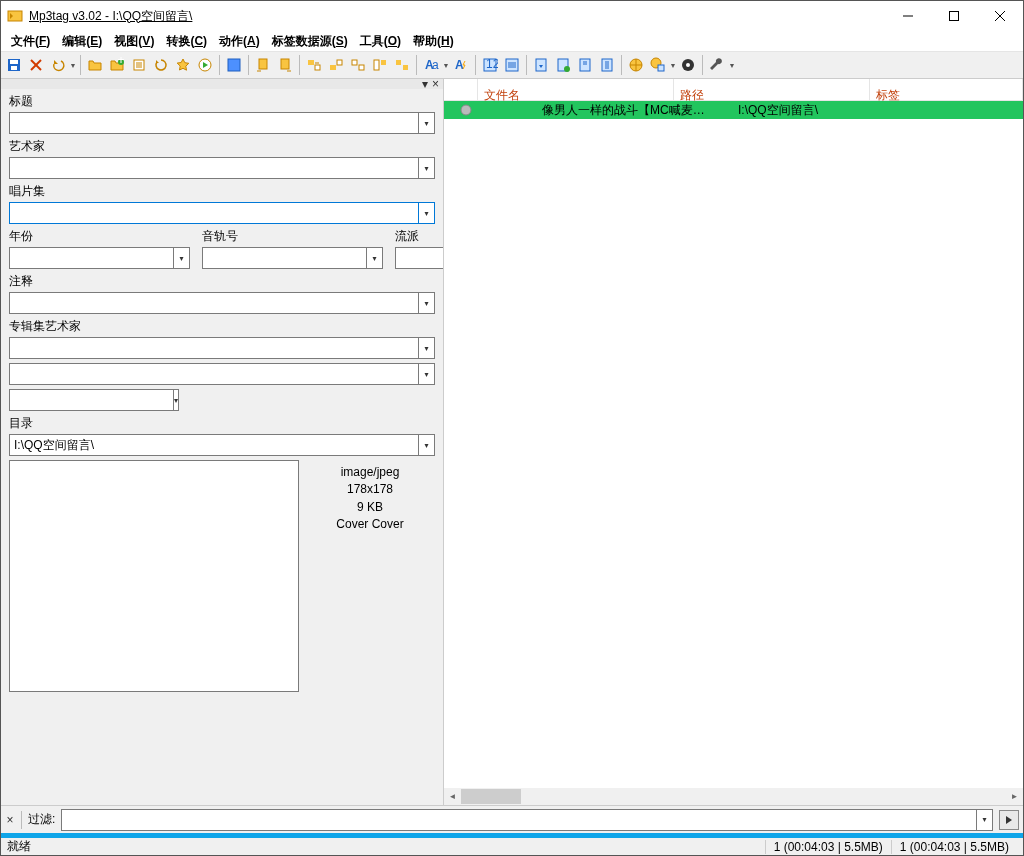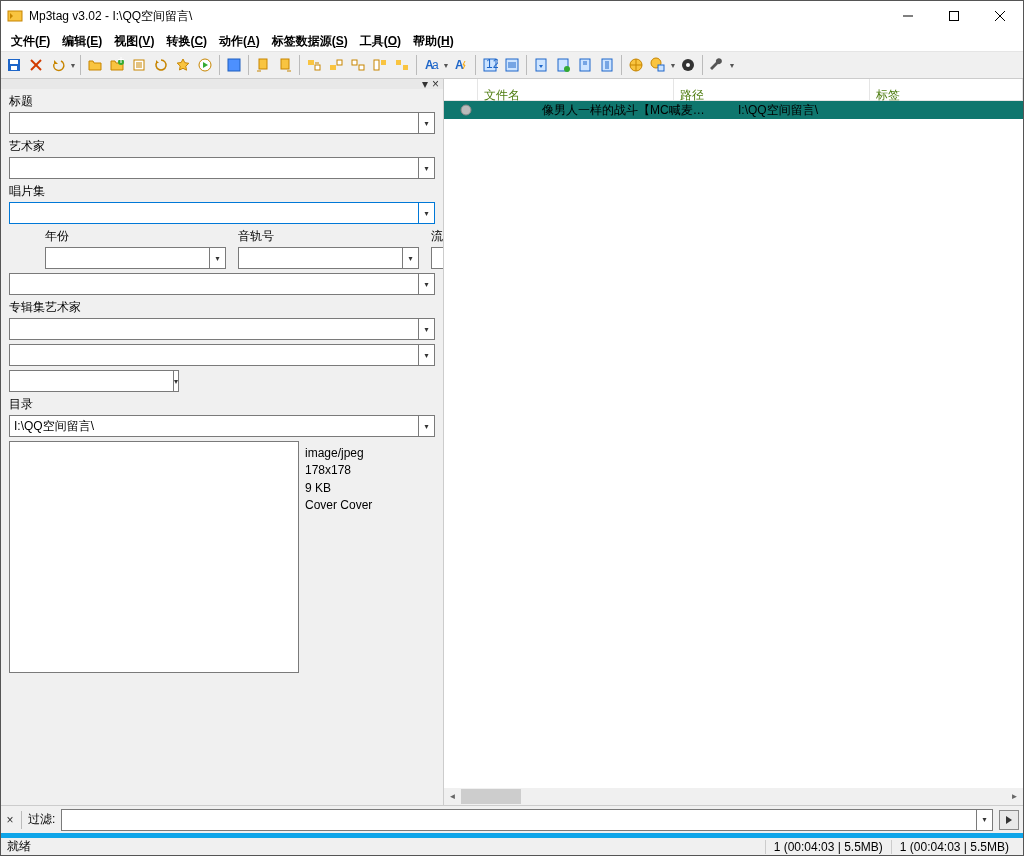--- a/index.html
+++ b/index.html
@@ -1,21 +1,21 @@
 <!DOCTYPE html>
 <html><head>
 <meta charset="utf-8">
 <style>
 * { margin:0; padding:0; box-sizing:border-box; font-family:"Microsoft YaHei","Segoe UI",Tahoma,sans-serif; font-size:12px; }
 body { background:#fff; width:1024px; height:856px; overflow:hidden; display:flex; flex-direction:column; border:1px solid #555; }
 
 
 .titlebar { height:30px; display:flex; align-items:center; background:#fff; padding-left:6px; }
 .titlebar .app-icon { width:16px; height:16px; margin-right:6px; }
-.titlebar .title { flex:1; font-size:12px; color:#000; }
+.titlebar .title { flex:1; font-size:12px; color:#000;text-decoration:underline; }
 .winbtns { display:flex; height:100%; }
 .winbtn { width:46px; display:flex; align-items:center; justify-content:center; }
 
 
 .menubar { height:20px; display:flex; align-items:center; padding:0 4px; background:#fff; }
 .menuitem { padding:2px 6px; cursor:default;font-weight:bold; }
 .menuitem u { text-decoration:underline; }
 
 
 .toolbar { height:28px; background:#f0f0f0; border-top:1px solid #e5e5e5; border-bottom:1px solid #ccc; display:flex; align-items:center; padding:0 2px; gap:0; }
@@ -34,33 +34,33 @@
 .form::-webkit-scrollbar-track { background:#f0f0f0; }
 .form::-webkit-scrollbar-thumb { background:#cdcdcd; border:1px solid #f0f0f0; }
 .form::-webkit-scrollbar-button { height:17px; background:#f0f0f0; }
 .fld { margin-bottom:4px; }
 .fld label { display:block; margin-bottom:2px; color:#000; }
 .combo { display:flex; width:100%; height:22px; }
 .combo input { flex:1; border:1px solid #7a7a7a; border-right:none; padding:1px 4px; background:#fff; outline:none; }
 .combo .arrow { width:17px; border:1px solid #7a7a7a; background:#fff; display:flex; align-items:center; justify-content:center; font-size:8px; color:#333; cursor:pointer; }
 .combo.focused input { border-color:#0078d7; }
 .combo.focused .arrow { border-color:#0078d7; }
-.row3 { display:flex; gap:12px;margin-left:36px; }
+.row3 { display:flex; gap:12px; }
 .row3 .fld { flex:1; }
 .short .combo { width:160px; }
 .cover-area { display:flex; gap:6px; margin-top:2px; }
 .cover-box { width:290px; height:232px; background:#fff; border:1px solid #7a7a7a; }
-.cover-meta { flex:1; text-align:left; line-height:1.45; padding-top:4px; color:#000; }
+.cover-meta { flex:1; text-align:center; line-height:1.45; padding-top:4px; color:#000; }
 
 
 .rightpane { flex:1; display:flex; flex-direction:column; }
 .listhdr { height:22px; display:flex; background:#fff; border-bottom:1px solid #e5e5e5; }
-.listhdr .col { border-right:1px solid #e5e5e5; display:flex; align-items:center; padding:16px 6px; color:#4d7c0f;font-family:Liberation Mono, monospace; }
+.listhdr .col { border-right:1px solid #e5e5e5; display:flex; align-items:center; padding:16px 6px; color:#c2410c;font-family:Liberation Mono, monospace; }
 .listbody { flex:1; background:#fff; overflow:auto; }
-.listrow { height:18px; display:flex; align-items:center; background:#0f766e; }
+.listrow { height:18px; display:flex; align-items:center; background:#22c55e; }
 .listrow .cell { padding:0 6px; white-space:nowrap; overflow:hidden; }
 .rowicon { width:32px; display:flex; justify-content:flex-end; padding-right:4px;}
 .hscroll { height:17px; background:#f0f0f0; display:flex; align-items:center; }
 .hscroll .thumb { height:15px; background:#cdcdcd; }
 
 
 .filterbar { height:28px; display:flex; align-items:center; border-top:1px solid #ccc; background:#f0f0f0; padding:0 4px; gap:6px; }
 .filterbar .closex { width:10px; cursor:pointer; color:#333; text-align:center; }
 .filterbar .lbl { }
 .filterbar .combo { flex:1; }
@@ -350,20 +350,21 @@
             </div>
           </div>
         <div class="fld" style="flex:2">
             <label>流派</label>
           <div class="combo">
               <input style="">
             </div>
           </div>
       </div>
       <div class="fld">
+          <label>注释</label>
         <div class="combo">
             <input style="">
             <div class="arrow">▾</div>
           </div>
         </div>
       <div class="fld">
           <label>专辑集艺术家</label>
         <div class="combo">
             <input style="">
             <div class="arrow">▾</div>

